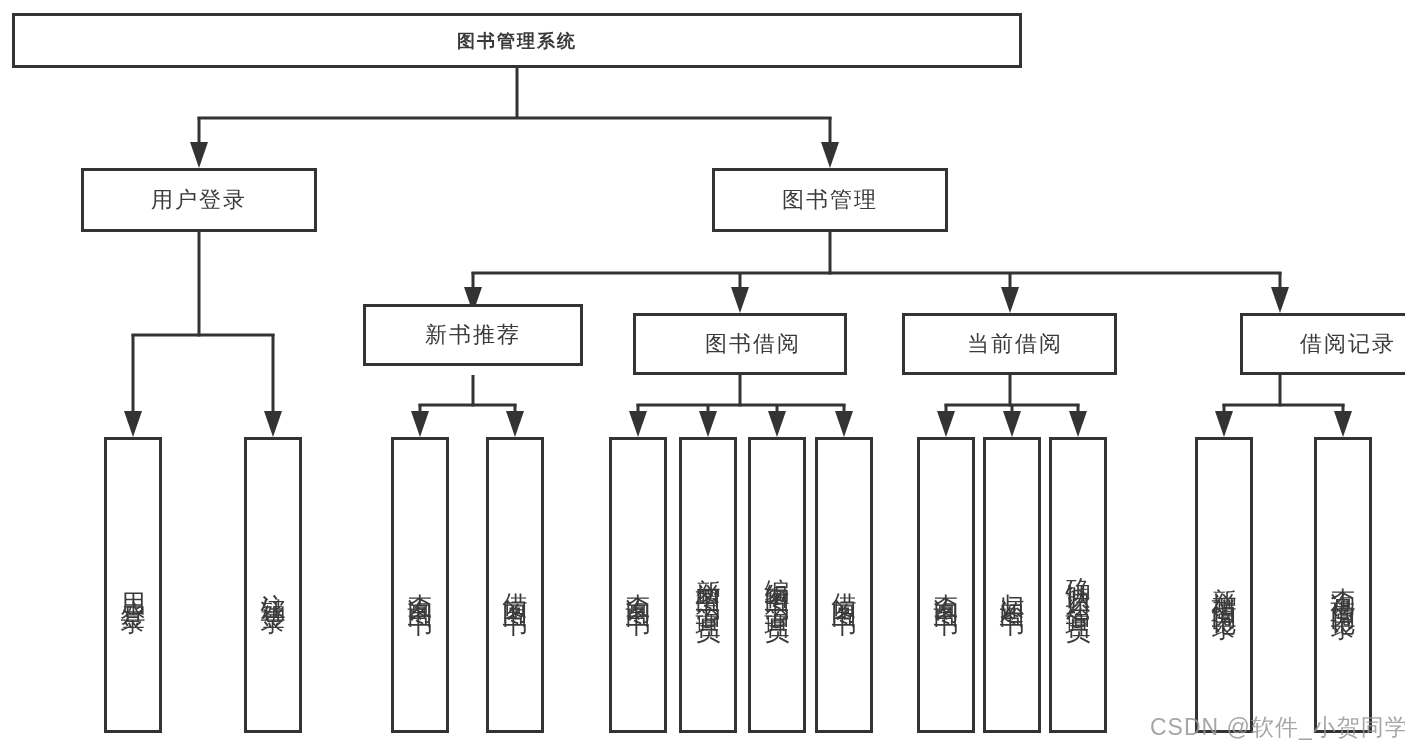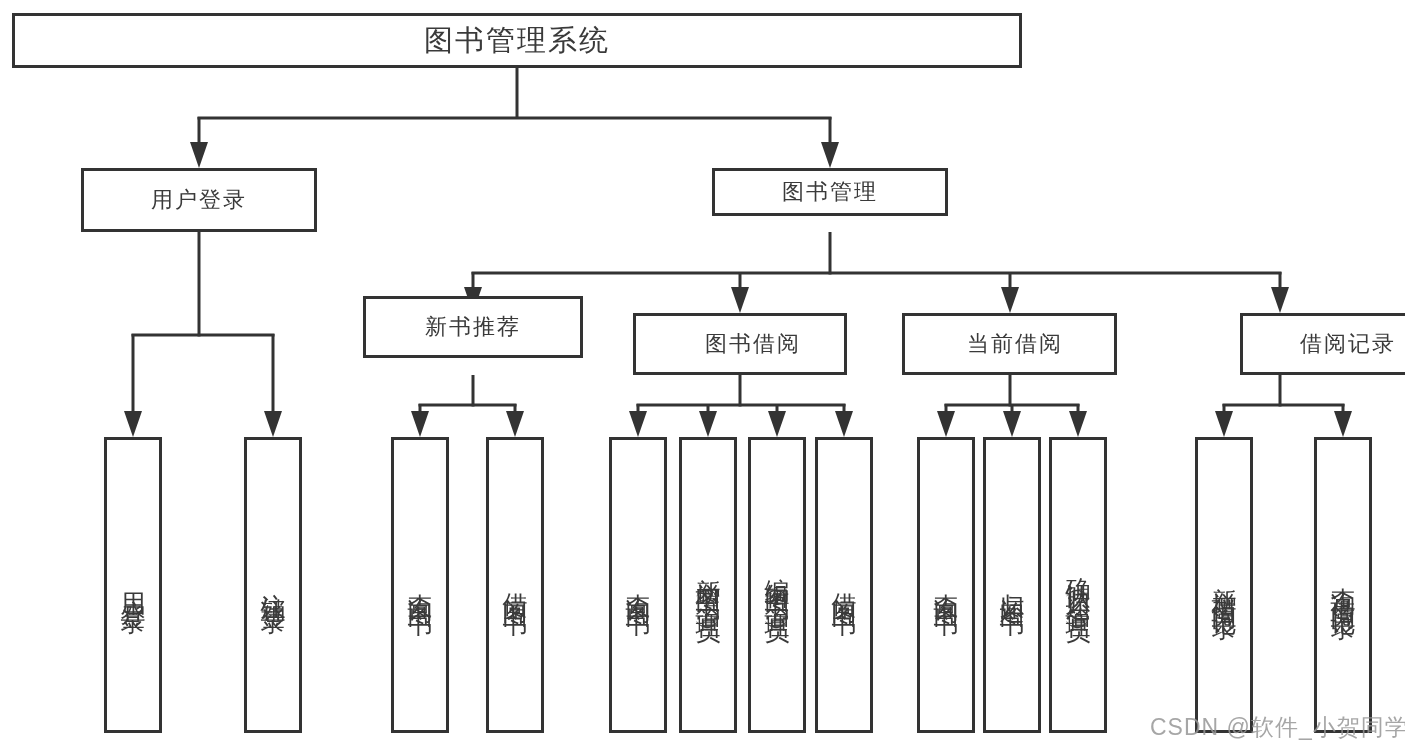--- a/index.html
+++ b/index.html
@@ -7,21 +7,21 @@
     position:relative; width:1405px; height:747px; background:#ffffff;
     font-family:"Liberation Sans", sans-serif; overflow:hidden;
   }
   #connectors { position:absolute; left:0; top:0; pointer-events:none; }
   .box {
     position:absolute; background:#ffffff; border:3px solid #333333;
     box-sizing:border-box; display:flex; align-items:center; justify-content:center;
     color:#3a3a3a; z-index:2;
   }
   .hbox { font-size:22px; letter-spacing:2px; }
-  .root-box { font-size:29px; }
+  .root-box { font-size:18px;font-weight:bold; }
   .vbox { width:58px; top:437px; height:296px; }
   .vbox .vtext {
     writing-mode:vertical-rl; text-orientation:mixed;
     font-size:25px; letter-spacing:6px; line-height:1;
     max-height:288px; white-space:nowrap;
   }
   .watermark {
     position:absolute; left:1150px; top:712px; z-index:5;
     font-size:23px; color:rgba(150,150,150,0.85); letter-spacing:1px;
     white-space:nowrap;
@@ -101,25 +101,25 @@
     </g>
   </svg>
 
   <div class="box hbox root-box" style="left:12px; top:13px; width:1010px; height:55px;">
     <span>图书管理系统</span>
   </div>
 
   <div class="box hbox" style="left:81px; top:168px; width:236px; height:64px;">
     <span>用户登录</span>
   </div>
-  <div class="box hbox" style="left:712px; top:168px; width:236px; height:48px;">
+  <div class="box hbox" style="left:712px; top:168px; width:236px; height:64px;">
     <span>图书管理</span>
   </div>
 
-  <div class="box hbox" style="left:363px; top:296px; width:220px; height:62px;">
+  <div class="box hbox" style="left:363px; top:304px; width:220px; height:62px;">
     <span>新书推荐</span>
   </div>
   <div class="box hbox" style="left:633px; top:313px; width:214px; height:62px;padding-left:26px;">
     <span>图书借阅</span>
   </div>
   <div class="box hbox" style="left:902px; top:313px; width:215px; height:62px;padding-left:11px;">
     <span>当前借阅</span>
   </div>
   <div class="box hbox" style="left:1240px; top:313px; width:216px; height:62px;">
     <span>借阅记录</span>

